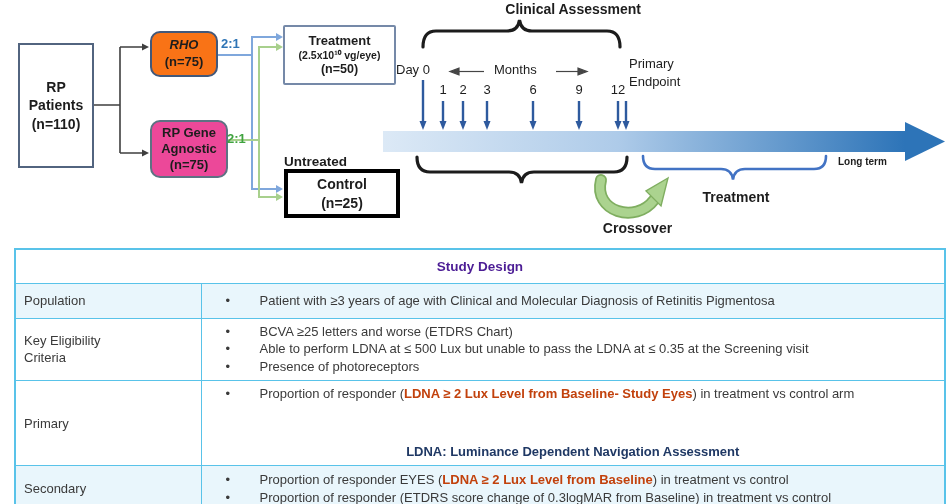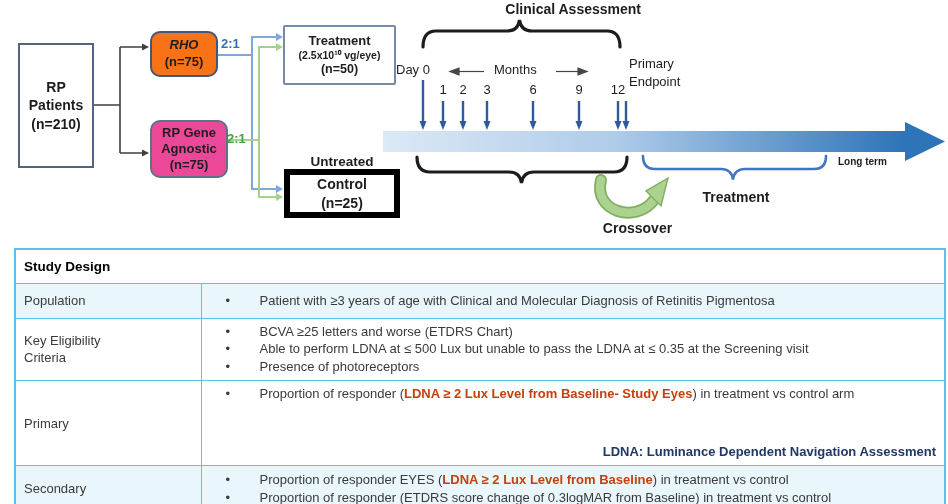--- a/index.html
+++ b/index.html
@@ -9,48 +9,48 @@
   .prelines{white-space:pre-line;}
   
   .fbox{position:absolute;display:flex;flex-direction:column;align-items:center;justify-content:center;
         text-align:center;background:#fff;box-sizing:border-box;font-weight:bold;}
   .rp-box{left:18px;top:43px;width:76px;height:125px;border:2px solid #52647f;font-size:14px;line-height:1.3;}
   .rho-box{left:150px;top:31px;width:68px;height:46px;border:2px solid #42587a;border-radius:10px;
            background:#f97316;font-size:13px;line-height:1.3;}
   .gene-box{left:150px;top:120px;width:78px;height:58px;border:2px solid #5d7283;border-radius:10px;
             background:#ec4899;font-size:13px;line-height:1.25;}
   .treat-box{left:283px;top:25px;width:113px;height:60px;border:2px solid #7589a8;border-radius:2px;font-size:13px;line-height:1.25;}
-  .ctrl-box{left:284px;top:169px;width:116px;height:49px;border:6px solid #000000;font-size:14px;line-height:1.3;}
+  .ctrl-box{left:284px;top:169px;width:116px;height:49px;border:4px solid #000000;font-size:14px;line-height:1.3;}
   .dose{font-size:10.5px;}
   .n50{font-size:12.5px;}
   .ratio{position:absolute;font-weight:bold;font-size:13px;}
   .ratio.blue{left:221px;top:36px;color:#2e74b5;}
   .ratio.green{left:227px;top:131px;color:#3fa33f;}
-  .untreated{left:284px;top:154px;width:116px;text-align:center;font-weight:bold;font-size:13.5px;}
+  .untreated{left:284px;top:154px;width:116px;font-weight:bold;font-size:13.5px;}
   
   .clin{left:455px;top:1px;width:186px;text-align:right;font-weight:bold;font-size:14px;}
   .day0{left:396px;top:62px;font-size:13px;}
   .monthsw{left:494px;top:62px;font-size:13px;}
   .mnum{position:absolute;top:82px;width:16px;text-align:center;font-size:13px;}
   .pend{left:629px;top:55px;font-size:13px;line-height:1.35;}
   .longterm{left:838px;top:156px;font-weight:bold;font-size:10px;}
   .tphase{left:696px;top:189px;width:80px;text-align:center;font-weight:bold;font-size:14px;}
   .xover{left:595px;top:220px;width:85px;text-align:center;font-weight:bold;font-size:14px;}
   
   table.study{position:absolute;left:14px;top:248px;width:932px;border-collapse:collapse;
               font-size:13px;color:#3a3a3a;table-layout:fixed;}
   table.study td{border:1.5px solid #59c3e9;padding:4px 8px;vertical-align:middle;box-sizing:border-box;}
   table.study{border:2px solid #59c3e9;}
-  td.hdr{text-align:left;font-weight:bold;color:#000000;font-size:13.5px;}
+  td.hdr{text-align:center;font-weight:bold;color:#4c1d95;font-size:13.5px;}
   tr.tint td{background:#e9f6fc;}
   td.lab{width:186px;vertical-align:top;padding-top:7px;line-height:1.35;}
   td.content{padding-left:0;}
   .b{position:relative;padding-left:50px;line-height:1.38;}
   .b::before{content:"\2022";position:absolute;left:16px;top:0;font-size:13px;}
-  .note{text-align:right;font-weight:bold;color:#1f3864;line-height:1.4;margin-top:40px;}
+  .note{text-align:center;font-weight:bold;color:#1f3864;line-height:1.4;margin-top:40px;}
   .bold-seg{font-weight:bold;color:#c2410c;}
 </style>
 </head>
 <body>
 
 <div class="stage">
 
   <svg class="abs" style="left:0;top:0" width="948" height="248" viewBox="0 0 948 248">
     <defs>
       <linearGradient id="tl" x1="0" y1="0" x2="1" y2="0">
@@ -117,21 +117,21 @@
 
     <path d="M643,156 C643,164.5 647,169 655,169 L721,169 C728.5,169 732,172.5 733,179.5 C734,172.5 737.5,169 745,169 L814,169 C822,169 826,164.5 826,156" stroke="#4273c4" stroke-width="2.6" fill="none" stroke-linecap="round"></path>
 
     <path d="M601,180 C593,212 636,224 654,200" stroke="#7fae60" stroke-width="12" fill="none" stroke-linecap="round"></path>
     <path d="M601,180 C593,212 636,224 654,200" stroke="#abd38f" stroke-width="8.5" fill="none" stroke-linecap="round"></path>
     <polygon points="668,178 646,191 661,206" fill="#abd38f" stroke="#7fae60" stroke-width="1.4"></polygon>
   </svg>
 
   <div class="fbox rp-box prelines">RP
 Patients
-(n=210)</div>
+(n=110)</div>
 
   <div class="fbox rho-box">
     <span style="font-style:italic">RHO</span>
     <span>(n=75)</span>
   </div>
 
   <div class="fbox gene-box prelines">RP Gene
 Agnostic
 (n=75)</div>
 

